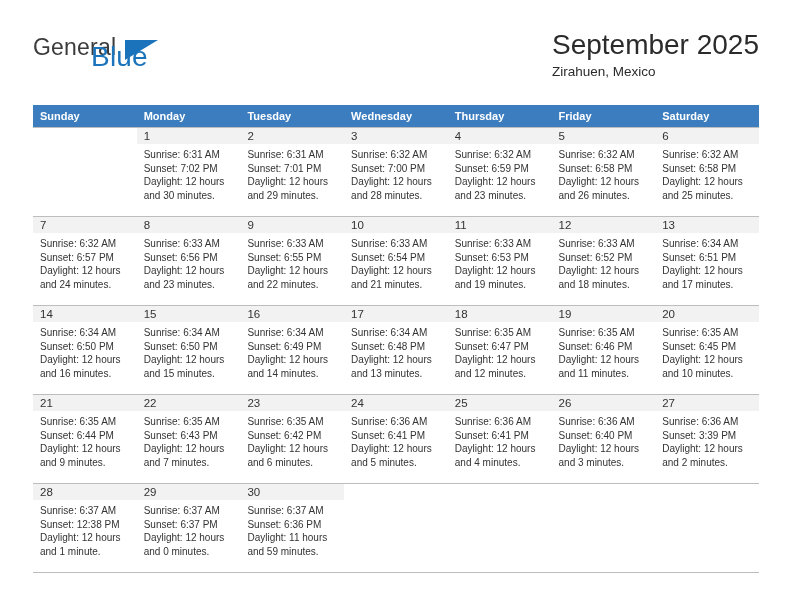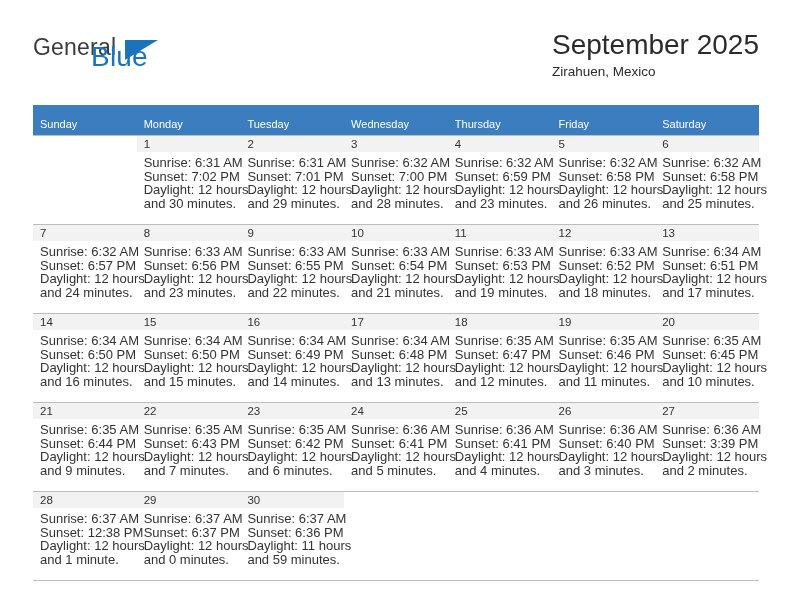--- a/index.html
+++ b/index.html
@@ -88,23 +88,23 @@
     left: 33px;
     top: 105px;
     width: 726px;
     border-collapse: collapse;
     table-layout: fixed;
   }
   .calendar th {
     background: #3b7dbf;
     color: #ffffff;
     font-size: 11px;
-    font-weight: normal;
+    font-weight: bold;
     text-align: left;
-    padding: 13px 0 5px 7px;
+    padding: 5px 0 5px 7px;
     height: 11px;
     border: none;
   }
   .calendar td {
     vertical-align: top;
     padding: 0;
     border-top: 1px solid #bdbdbd;
     border-bottom: 1px solid #bdbdbd;
     height: 88px;
     width: 103.7px;
@@ -116,21 +116,21 @@
   .daynum-band {
     background: #f2f2f2;
     height: 16px;
     line-height: 16px;
     padding-left: 7px;
     font-size: 11.5px;
     color: #333333;
   }
   .cell-body {
     padding: 4px 5px 0 7px;
-    font-size: 13px;
+    font-size: 10px;
     line-height: 13.6px;
     color: #333333;
   }
   .cell-body div {
     white-space: nowrap;
   }
   .cell-empty .daynum-band {
     background: #ffffff;
   }
   .cell-empty {

